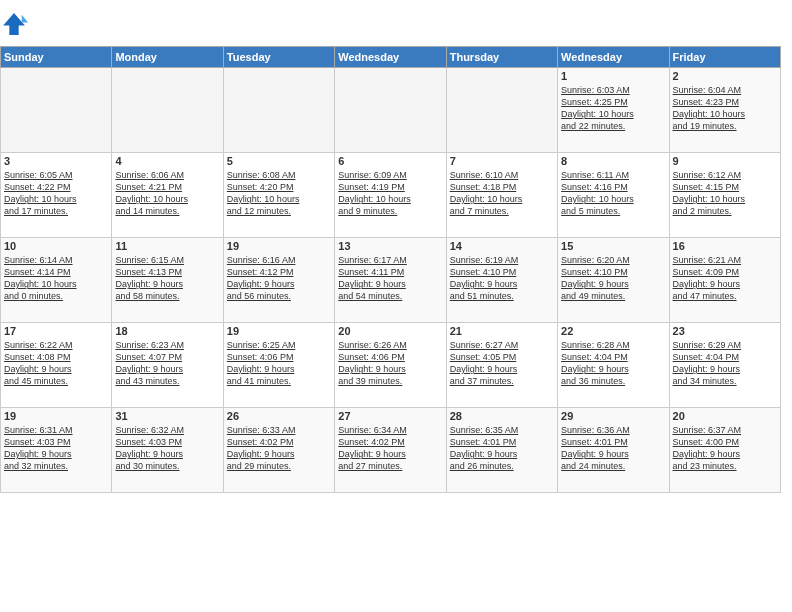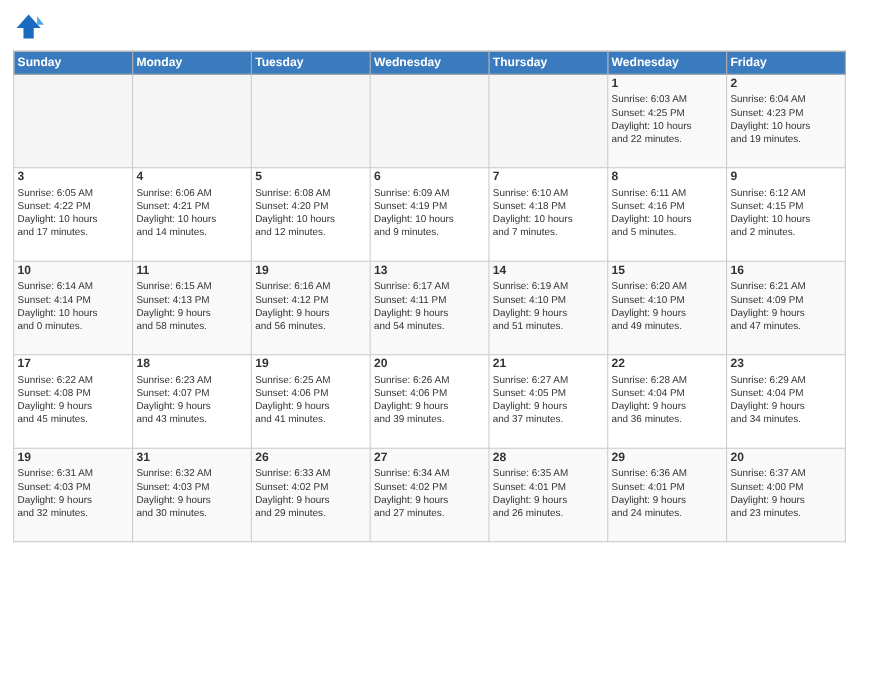--- a/index.html
+++ b/index.html
@@ -6,21 +6,21 @@
     body {
       font-family: Arial, sans-serif;
       background: #fff;
       width: 792px;
       height: 612px;
       overflow: hidden;
     }
     .page {
       width: 781px;
       height: 612px;
-      padding: 10px 12px;
+      padding: 10px 0;
     }
     .header-area {
       display: flex;
       justify-content: space-between;
       align-items: flex-start;
       margin-bottom: 8px;
     }
     .logo {
       display: flex;
       align-items: center;
@@ -83,20 +83,21 @@
       font-size: 11px;
       font-weight: bold;
       color: #333;
       display: block;
       margin-bottom: 2px;
     }
     .day-info {
       color: #333;
       line-height: 1.35;
       font-size: 9px;
+      text-decoration: underline;
     }
   </style>
 </head>
 <body>
 
 <div class="page">
   <div class="header-area">
     <div class="logo">
       <svg class="logo-icon" viewBox="0 0 36 36">
         <polygon points="18,4 32,20 24,20 24,32 12,32 12,20 4,20" fill="#1a6bbf"></polygon>

